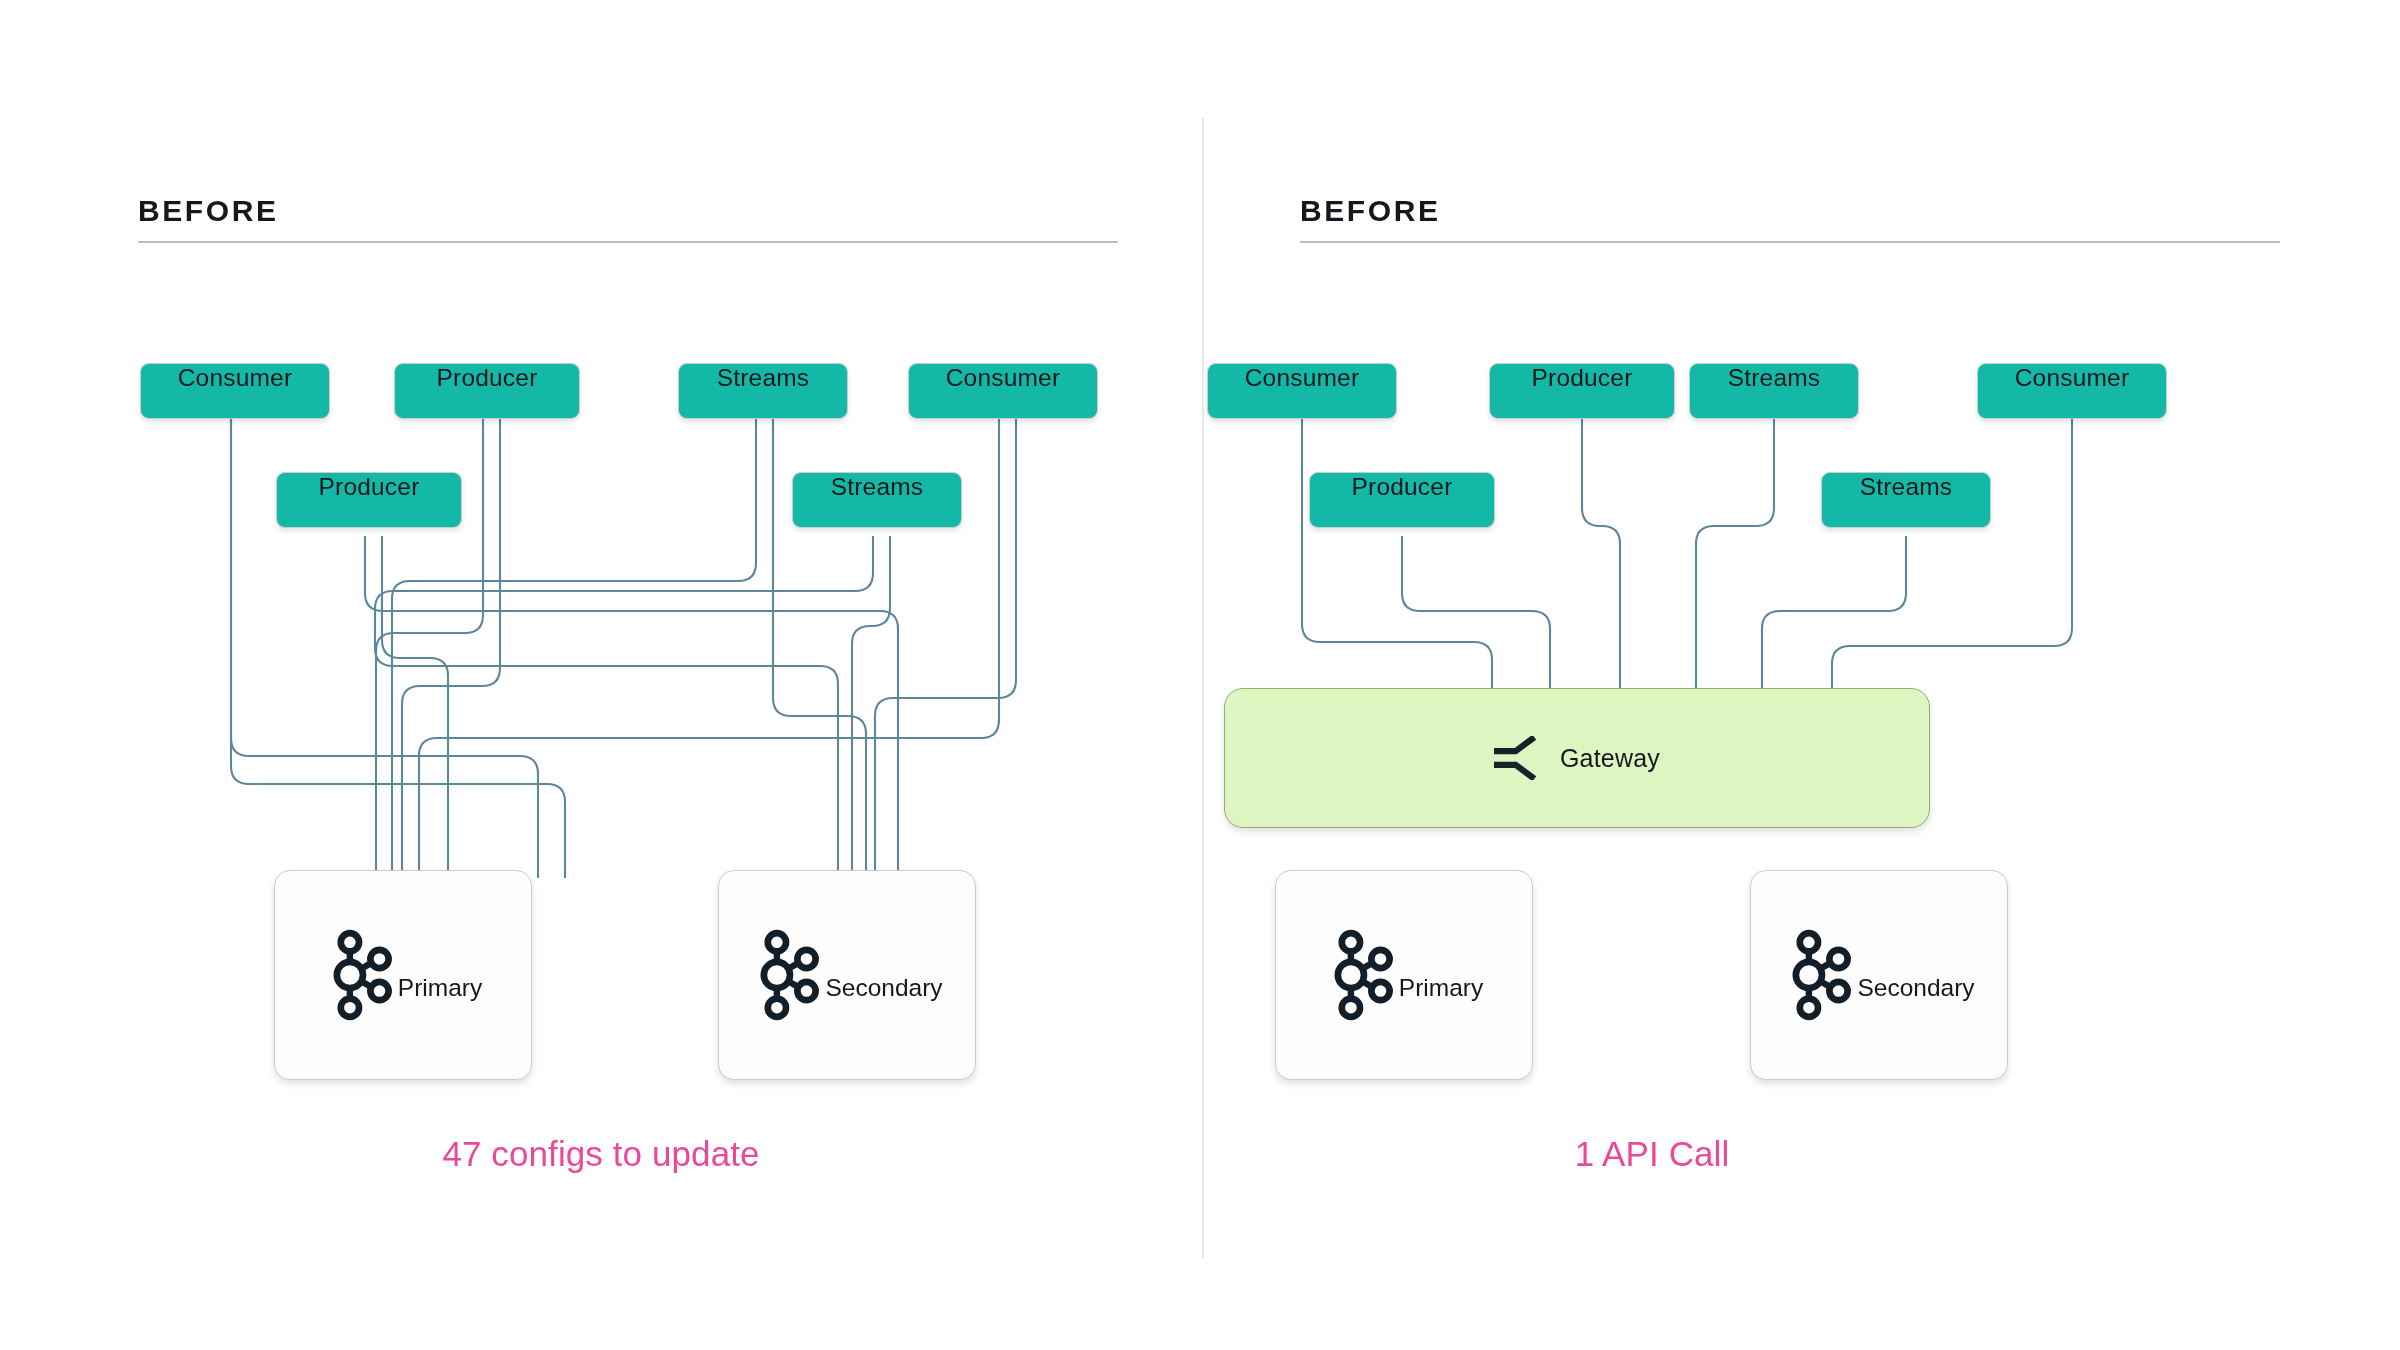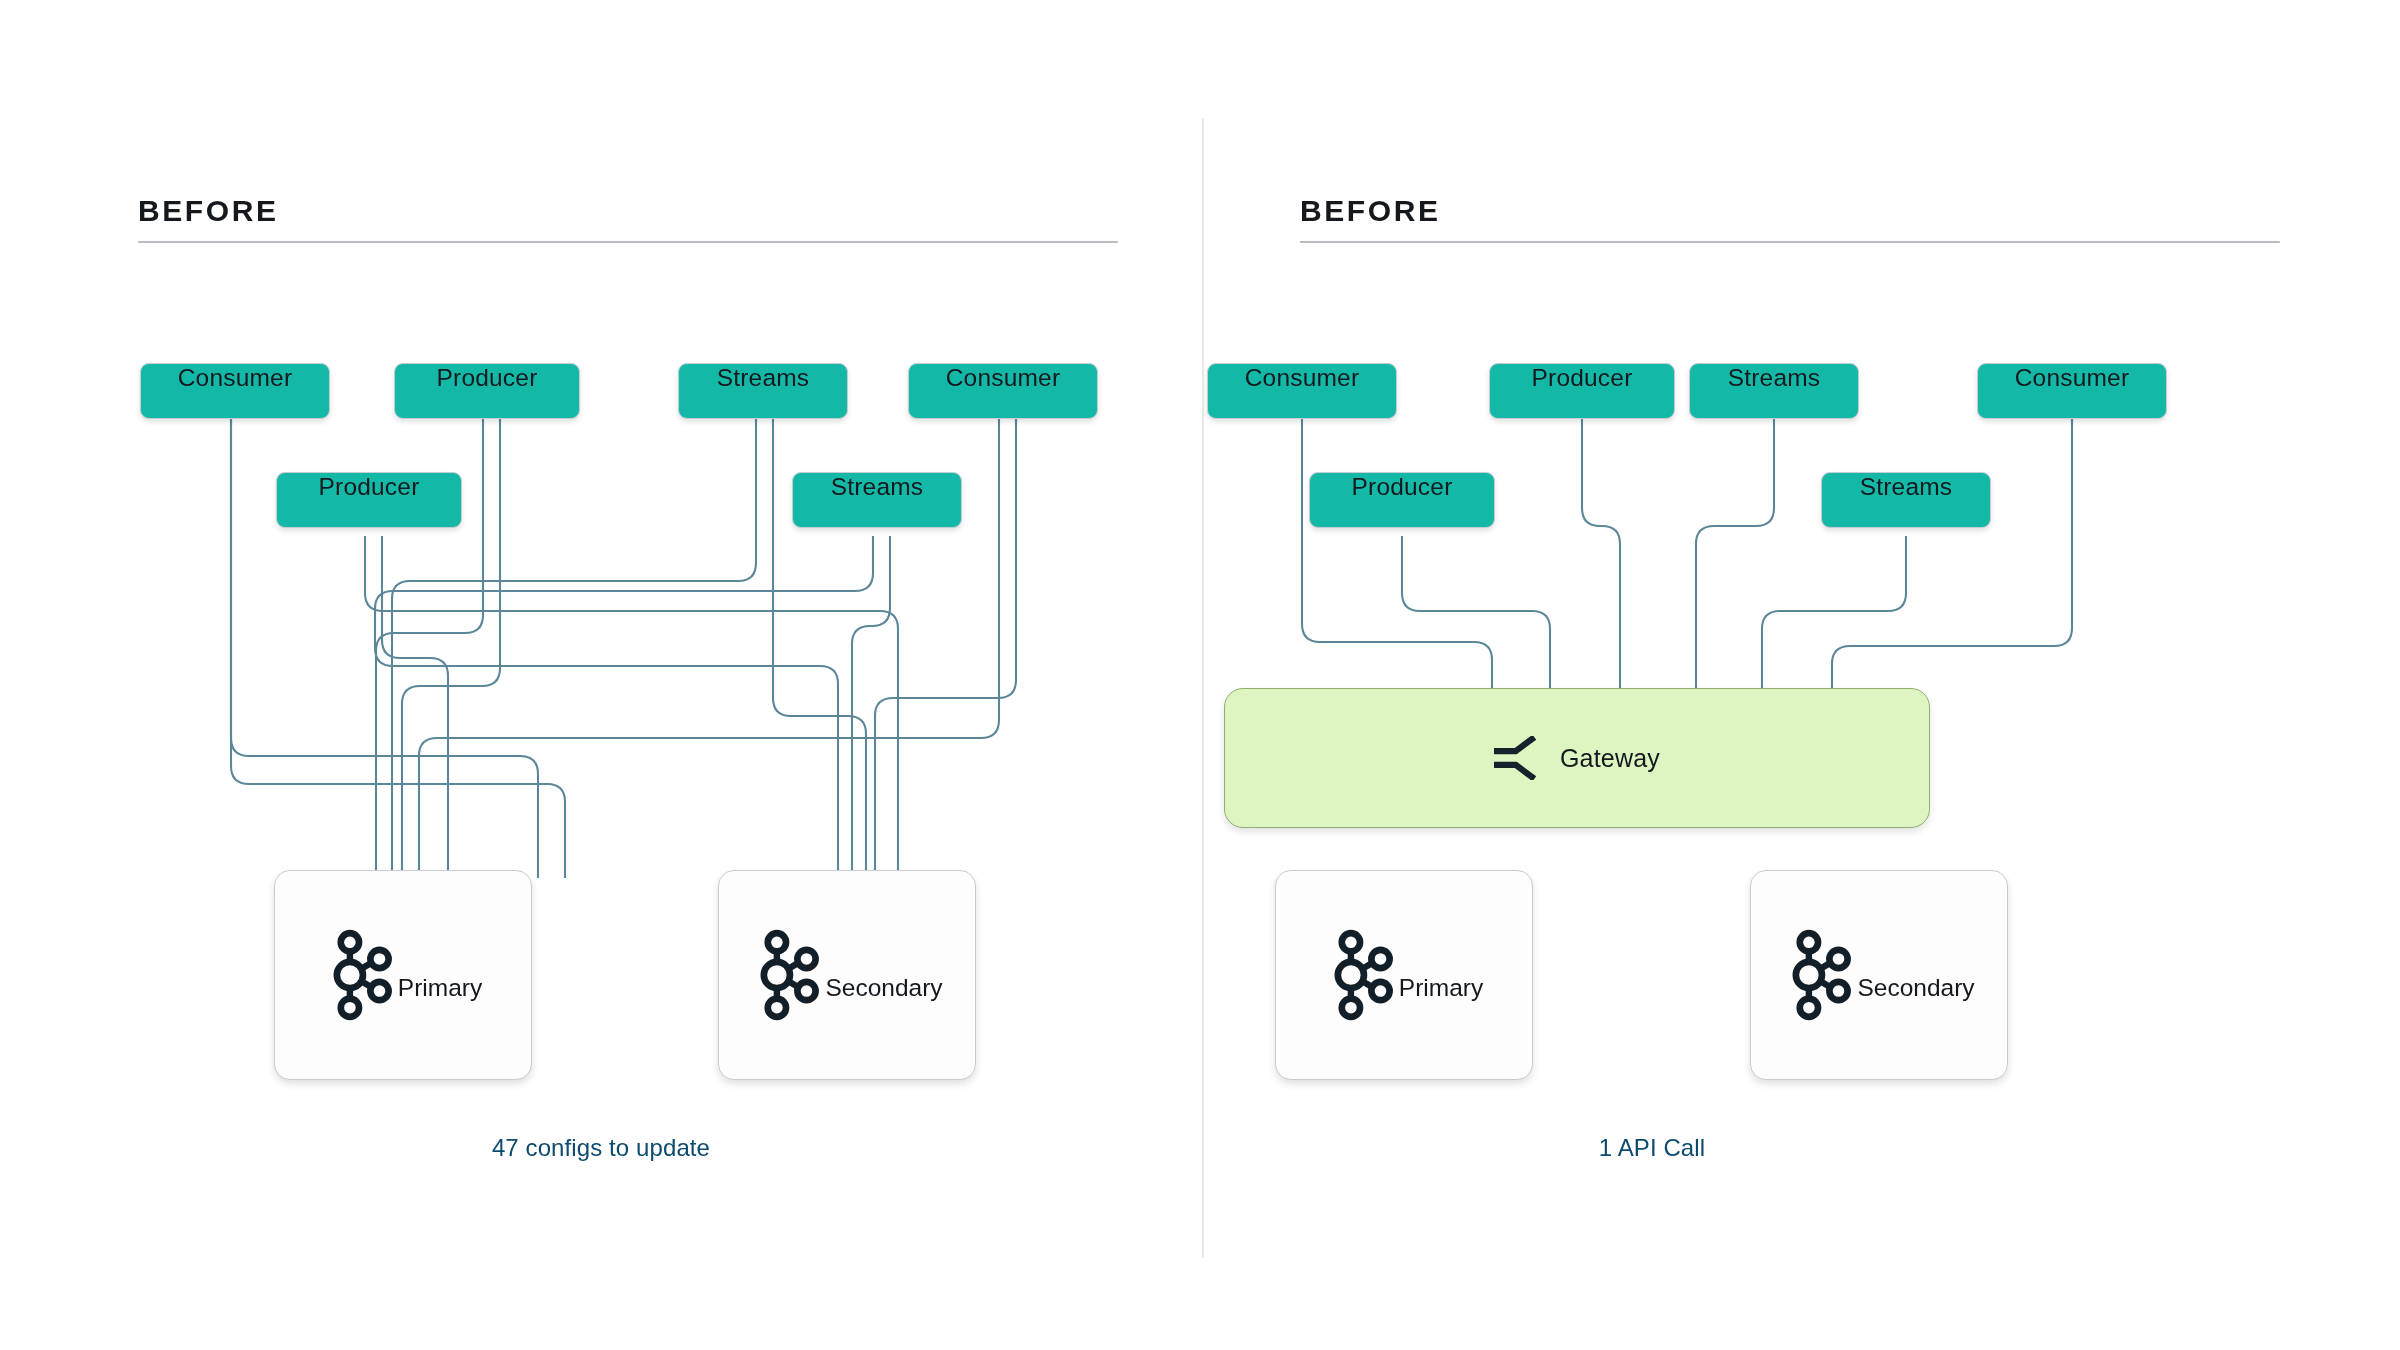--- a/index.html
+++ b/index.html
@@ -46,21 +46,21 @@
   .gateway{
     position:absolute;box-sizing:border-box;border-radius:19px;
     box-shadow:0 4px 7px rgba(30,35,45,.13);
     display:flex;align-items:center;justify-content:center;gap:20px;
   }
   .gw-icon{width:46px;height:44px;flex:none;}
   .gw-label{font-size:25px;color:#15191e;letter-spacing:.2px;white-space:nowrap;}
 
   
   .caption{
-    position:absolute;text-align:center;font-size:24px;color:#0c4a6e;
+    position:absolute;text-align:center;font-size:35px;color:#ec4899;
     white-space:nowrap;letter-spacing:.1px;
   }
 
   svg.wires{position:absolute;left:0;top:0;width:100%;height:100%;pointer-events:none;}
   svg.wires path{fill:none;stroke:#5b8799;stroke-width:2.1;}
 </style>
 </head>
 <body>
 
 <div id="stage">

